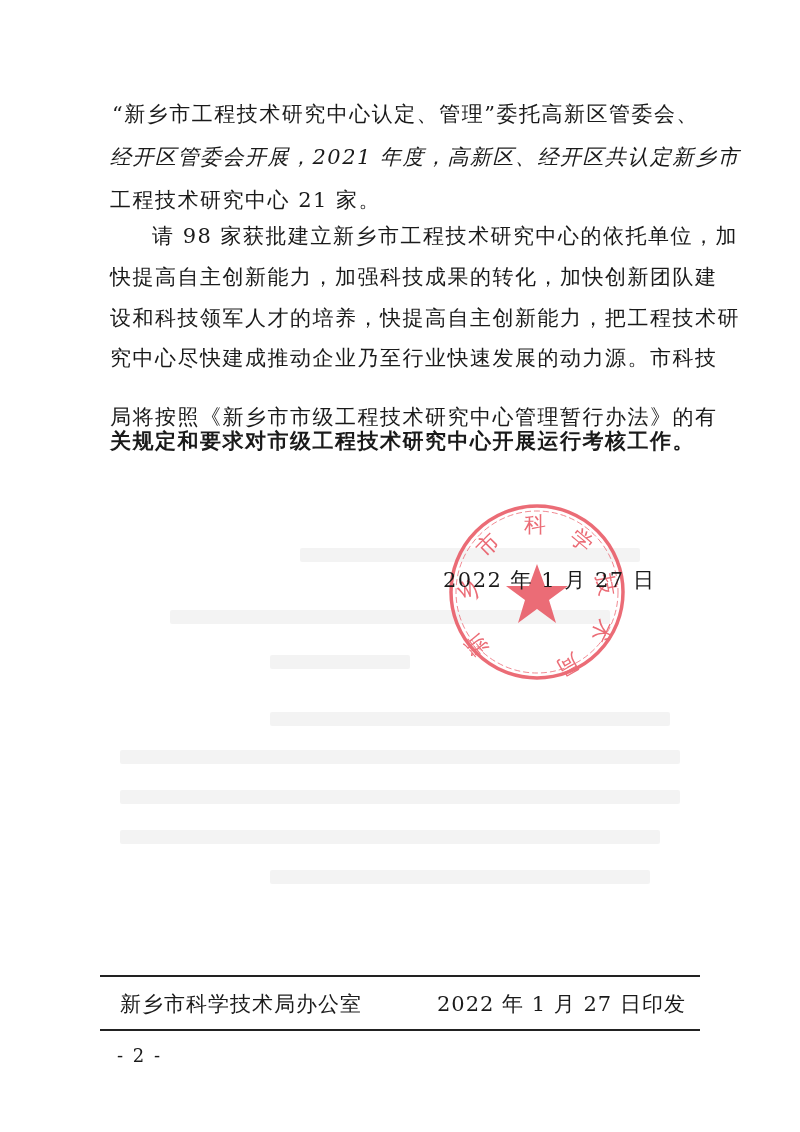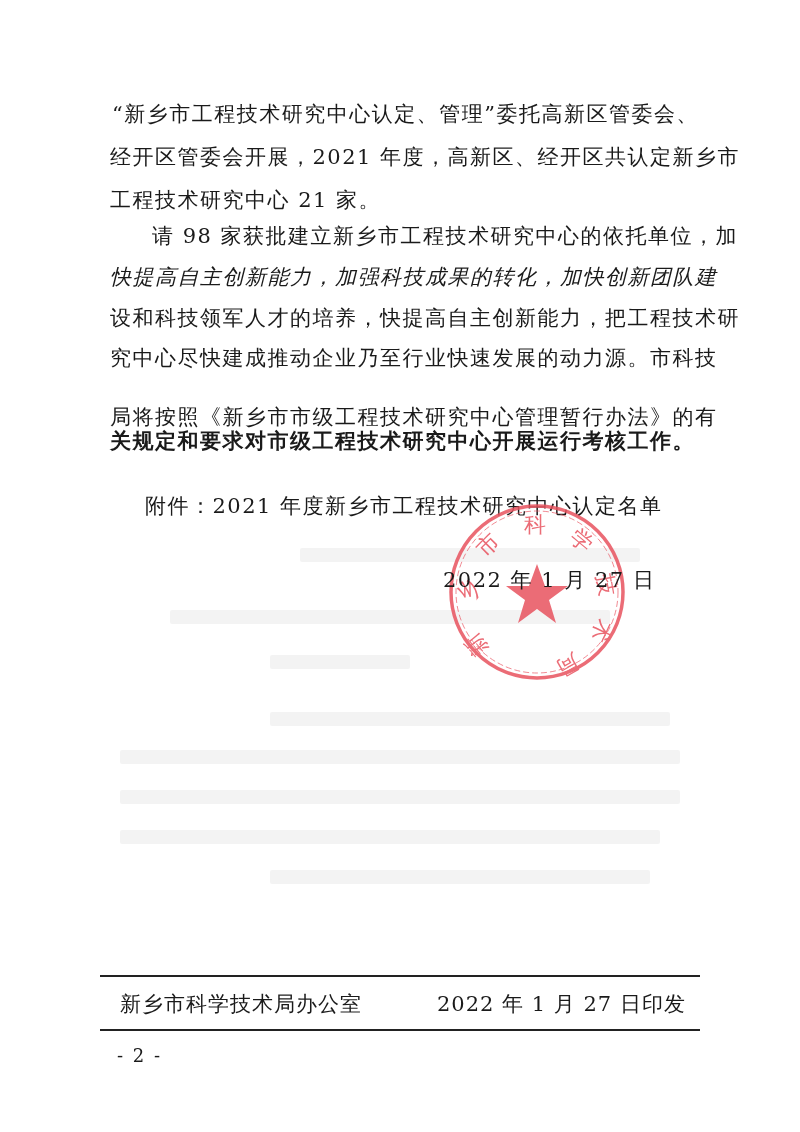--- a/index.html
+++ b/index.html
@@ -29,31 +29,30 @@
   <div class="ghost" style="left:300px;top:548px;width:340px;"></div>
   <div class="ghost" style="left:170px;top:610px;width:440px;"></div>
   <div class="ghost" style="left:270px;top:655px;width:140px;"></div>
   <div class="ghost" style="left:270px;top:712px;width:400px;"></div>
   <div class="ghost" style="left:120px;top:750px;width:560px;"></div>
   <div class="ghost" style="left:120px;top:790px;width:560px;"></div>
   <div class="ghost" style="left:120px;top:830px;width:540px;"></div>
   <div class="ghost" style="left:270px;top:870px;width:380px;"></div>
 
   <div class="line" style="top:100px;left:112px;">“新乡市工程技术研究中心认定、管理”委托高新区管委会、</div>
-  <div class="line" style="top:143px;left:110px;">经开区管委会开展，2021 年度，高新区、经开区共认定新乡市</div>
+  <div class="line" style="top:143px;left:110px;font-style:italic;">经开区管委会开展，2021 年度，高新区、经开区共认定新乡市</div>
   <div class="line" style="top:186px;left:110px;">工程技术研究中心 21 家。</div>
 
   <div class="line" style="top:222px;left:152px;">请 98 家获批建立新乡市工程技术研究中心的依托单位，加</div>
-  <div class="line" style="top:263px;left:110px;font-style:italic;">快提高自主创新能力，加强科技成果的转化，加快创新团队建</div>
+  <div class="line" style="top:263px;left:110px;">快提高自主创新能力，加强科技成果的转化，加快创新团队建</div>
   <div class="line" style="top:304px;left:110px;">设和科技领军人才的培养，快提高自主创新能力，把工程技术研</div>
   <div class="line" style="top:344px;left:110px;text-align:center;">究中心尽快建成推动企业乃至行业快速发展的动力源。市科技</div>
   <div class="line" style="top:386px;left:110px;margin-top:17px;">局将按照《新乡市市级工程技术研究中心管理暂行办法》的有</div>
   <div class="line" style="top:427px;left:110px;font-weight:bold;">关规定和要求对市级工程技术研究中心开展运行考核工作。</div>
 
-  <div class="line" style="top:492px;left:145px;">附件：2021 年度新乡市工程技术研究中心认定名单</div>
 
   <svg class="seal" viewBox="0 0 180 180">
     <circle cx="90" cy="90" r="86" fill="none" stroke="#e8535f" stroke-width="3.5"></circle>
     <circle cx="90" cy="90" r="81" fill="none" stroke="#e8535f" stroke-width="0.8" stroke-dasharray="6 3"></circle>
     <polygon points="90,62 98,84 121,84 102,98 109,121 90,107 71,121 78,98 59,84 82,84" fill="#e8535f"></polygon>
     <g fill="#e8535f" font-size="22" font-family="DejaVu Serif, serif" text-anchor="middle">
       <text class="seal-char" transform="translate(35,138) rotate(-130)">新</text>
       <text class="seal-char" transform="translate(28,88) rotate(-90)">乡</text>
       <text class="seal-char" transform="translate(46,48) rotate(-45)">市</text>
       <text class="seal-char" transform="translate(88,30) rotate(0)">科</text>

